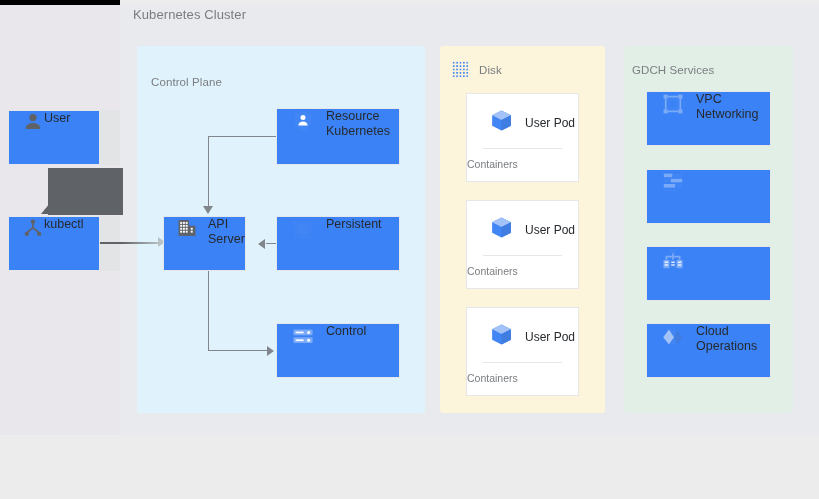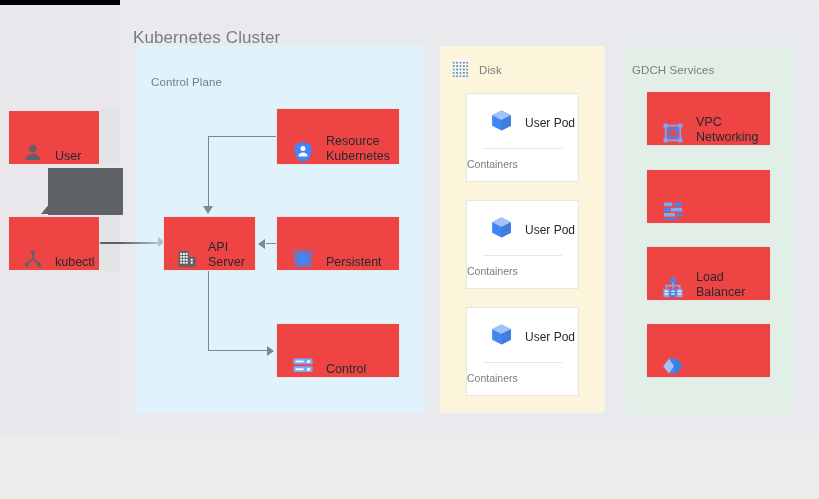--- a/index.html
+++ b/index.html
@@ -9,22 +9,22 @@
     font-family:"Liberation Sans","DejaVu Sans",sans-serif;
     position:relative;
   }
   
   #top-black-strip{position:absolute;left:0;top:0;width:120px;height:5px;background:#000;}
   #left-column{position:absolute;left:0;top:5px;width:120px;height:430px;background:#e9e7ec;}
   #diagram-surface{position:absolute;left:120px;top:5px;width:699px;height:430px;background:#e8eaed;}
 
   
   #cluster-title{
-    position:absolute;left:133px;top:28px;
-    font-size:17px;color:#7a7d80;letter-spacing:.1px;
+    position:absolute;left:133px;top:7px;
+    font-size:13px;color:#7a7d80;letter-spacing:.1px;
   }
 
   
   .panel{position:absolute;border-radius:3px;}
   .panel-title{position:absolute;font-size:11.5px;color:#7a7d80;letter-spacing:.1px;}
 
   #panel-control-plane{left:137px;top:46px;width:288px;height:367px;background:#e0f3fd;}
   #panel-nodes{left:440px;top:46px;width:165px;height:367px;background:#fcf5dc;}
   #panel-gdch{left:624px;top:46px;width:169px;height:367px;background:#e2efe6;}
 
@@ -35,47 +35,47 @@
   
   #nodes-icon{
     position:absolute;left:452px;top:61px;width:17px;height:17px;
     background-image:radial-gradient(#4285f4 0.9px, transparent 1px);
     background-size:3.4px 3.4px;
     opacity:.95;
   }
 
   
   .card{
-    position:absolute;background:#ef4444;border:1px solid #e4e6e8;
-    box-sizing:border-box;display:flex;align-items:flex-end;
+    position:absolute;background:#3b82f6;border:1px solid #e4e6e8;
+    box-sizing:border-box;display:flex;align-items:flex-start;
   }
   .card .ico{flex:0 0 auto;display:flex;align-items:center;justify-content:center;}
   .card .lbl{font-size:12.5px;color:#262a2e;line-height:15px;}
 
   
   #card-user{left:8px;top:110px;width:92px;height:55px;padding-left:13px;}
   #card-kubectl{left:8px;top:216px;width:92px;height:55px;padding-left:13px;}
-  #card-user .lbl,#card-kubectl .lbl{margin-left:11px;}
+  #card-user .lbl,#card-kubectl .lbl{}
 
   
   .card-shadow{position:absolute;background:#e2e4e6;}
   #shadow-user{left:100px;top:110px;width:20px;height:55px;}
   #shadow-kubectl{left:100px;top:216px;width:20px;height:55px;}
 
   
   #tooltip-box{position:absolute;left:48px;top:168px;width:75px;height:47px;background:#5f6368;}
   #tooltip-tail{
     position:absolute;left:41px;top:203px;width:0;height:0;
     border-style:solid;border-width:0 0 11px 9px;
     border-color:transparent transparent #5f6368 transparent;
   }
 
   
   #card-resource-controllers{left:276px;top:108px;width:124px;height:57px;padding-left:14px;}
-  #card-api-server{left:163px;top:216px;width:93px;height:55px;padding-left:12px;}
+  #card-api-server{left:163px;top:216px;width:83px;height:55px;padding-left:12px;}
   #card-scheduler{left:276px;top:216px;width:124px;height:55px;padding-left:14px;}
   #card-storage{left:276px;top:323px;width:124px;height:55px;padding-left:14px;}
   #card-resource-controllers .lbl,#card-scheduler .lbl,#card-storage .lbl{margin-left:11px;}
   #card-api-server .lbl{margin-left:10px;}
 
   
   .pod-card{
     position:absolute;background:#fff;border:1px solid #e4e6e8;box-sizing:border-box;
     display:flex;flex-direction:column;
   }
@@ -342,24 +342,24 @@
       <g fill="#fff">
         <rect x="3.6" y="14.6" width="3.6" height="1.2"></rect>
           <rect x="10.2" y="14.6" width="3.6" height="1.2"></rect>
           <rect x="16.8" y="14.6" width="3.6" height="1.2"></rect>
         <rect x="3.6" y="17.4" width="3.6" height="1.2"></rect>
           <rect x="10.2" y="17.4" width="3.6" height="1.2"></rect>
           <rect x="16.8" y="17.4" width="3.6" height="1.2"></rect>
       </g>
     </svg>
   </span>
-  <span class="lbl">Load Balancer</span>
 </div>
 
 <div class="card svc-card" id="svc-3">
   <span class="ico">
     <svg width="24" height="24" viewBox="0 0 24 24">
       <path d="M2.2 13.2 8 5.6l5.2 7.6L8 20.4z" fill="#a3c2f7"></path>
       <path d="M8 5.6h7.6L21.4 13l-5.8 7.4H8l5.2-7.2z" fill="#4285f4"></path>
       <path d="M13.2 13.2 15.6 5.6 21.4 13l-5.8 7.4z" fill="#3f7de0"></path>
     </svg>
   </span>
+  <span class="lbl">Cloud Operations</span>
 </div>
 
 </body></html>

